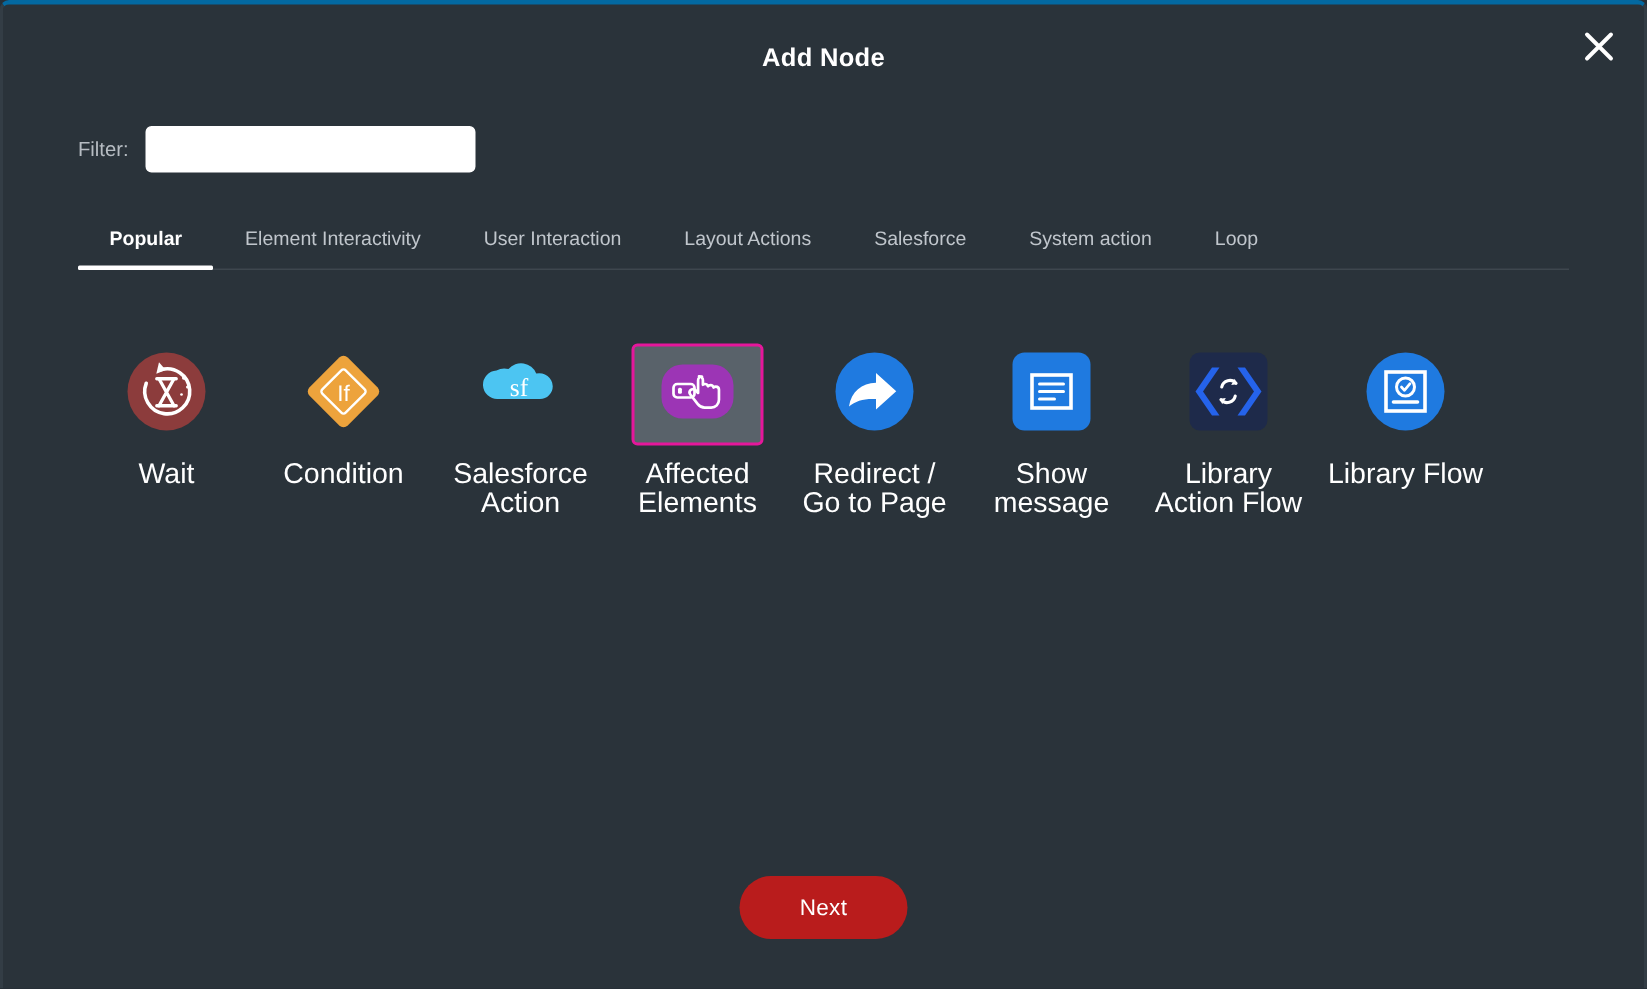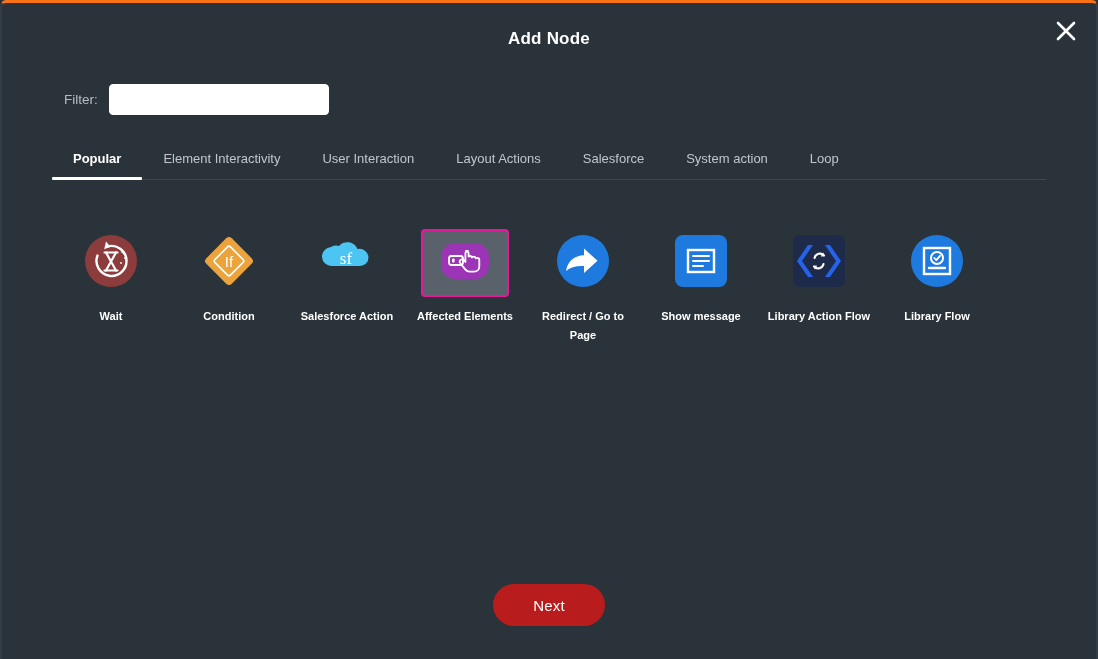--- a/index.html
+++ b/index.html
@@ -14,21 +14,21 @@
     font-family: "Liberation Sans", sans-serif;
     overflow: hidden;
   }
 
   .modal {
     position: relative;
     width: 1098px;
     height: 659px;
     box-sizing: border-box;
     background: #2a333a;
-    border-top: 3px solid #f97316;
+    border-top: 3px solid #0369a1;
     border-left: 2px solid #333d45;
     border-right: 2px solid #333d45;
     border-radius: 6px 6px 0 0;
     overflow: hidden;
   }
 
   
   .modal-title {
     position: absolute;
     top: 26px;
@@ -51,21 +51,21 @@
     align-items: center;
     justify-content: center;
     cursor: pointer;
   }
   .close-btn svg { display: block; }
 
   
   .filter-row {
     position: absolute;
     top: 81px;
-    left: 62px;
+    left: 50px;
     display: flex;
     align-items: center;
   }
   .filter-label {
     color: #b6bcc2;
     font-size: 13.5px;
     margin-right: 11px;
     user-select: none;
   }
   .filter-input {
@@ -145,22 +145,22 @@
     border: 2px solid transparent;
     border-radius: 4px;
   }
   .node-item.selected .node-icon-wrap {
     border-color: #e5179b;
     background: #59626a;
   }
   .node-label {
     margin-top: 10px;
     color: #ffffff;
-    font-size: 11px;
-    font-weight: bold;
+    font-size: 19px;
+    font-weight: normal;
     text-align: center;
     line-height: 19px;
     max-width: 110px;
     user-select: none;
   }
 
   
   .next-btn {
     position: absolute;
     left: 50%;

